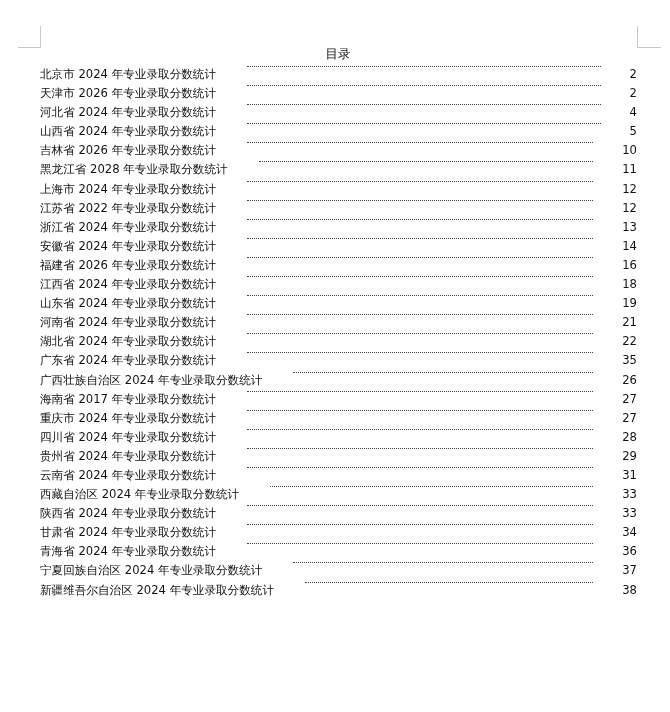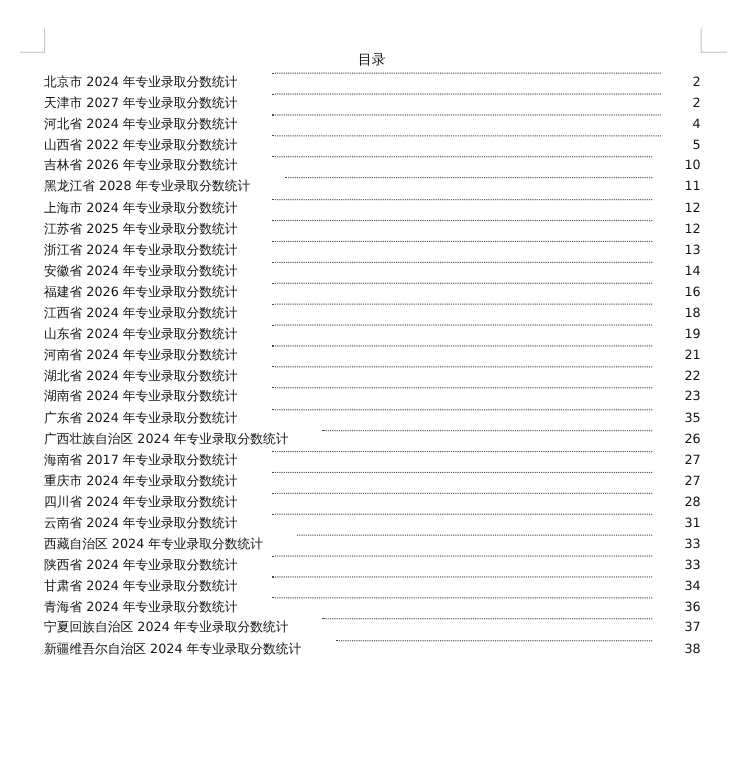--- a/index.html
+++ b/index.html
@@ -92,51 +92,51 @@
 
 <div class="toc-title">目录</div>
 
 <ul class="toc-list">
   <li class="toc-row">
       <span class="toc-label">北京市 2024 年专业录取分数统计</span>
       <span class="toc-leader"></span>
       <span class="toc-page">2</span>
     </li>
   <li class="toc-row">
-      <span class="toc-label">天津市 2027 年专业录取分数统计</span>
+      <span class="toc-label">天津市 2026 年专业录取分数统计</span>
       <span class="toc-leader"></span>
       <span class="toc-page">2</span>
     </li>
   <li class="toc-row">
       <span class="toc-label">河北省 2024 年专业录取分数统计</span>
       <span class="toc-leader"></span>
       <span class="toc-page">4</span>
     </li>
   <li class="toc-row">
-      <span class="toc-label">山西省 2022 年专业录取分数统计</span>
+      <span class="toc-label">山西省 2024 年专业录取分数统计</span>
       <span class="toc-leader"></span>
       <span class="toc-page">5</span>
     </li>
   <li class="toc-row">
       <span class="toc-label">吉林省 2026 年专业录取分数统计</span>
       <span class="toc-leader"></span>
       <span class="toc-page">10</span>
     </li>
   <li class="toc-row">
       <span class="toc-label">黑龙江省 2028 年专业录取分数统计</span>
       <span class="toc-leader"></span>
       <span class="toc-page">11</span>
     </li>
   <li class="toc-row">
       <span class="toc-label">上海市 2024 年专业录取分数统计</span>
       <span class="toc-leader"></span>
       <span class="toc-page">12</span>
     </li>
   <li class="toc-row">
-      <span class="toc-label">江苏省 2025 年专业录取分数统计</span>
+      <span class="toc-label">江苏省 2022 年专业录取分数统计</span>
       <span class="toc-leader"></span>
       <span class="toc-page">12</span>
     </li>
   <li class="toc-row">
       <span class="toc-label">浙江省 2024 年专业录取分数统计</span>
       <span class="toc-leader"></span>
       <span class="toc-page">13</span>
     </li>
   <li class="toc-row">
       <span class="toc-label">安徽省 2024 年专业录取分数统计</span>
@@ -162,25 +162,20 @@
       <span class="toc-label">河南省 2024 年专业录取分数统计</span>
       <span class="toc-leader"></span>
       <span class="toc-page">21</span>
     </li>
   <li class="toc-row">
       <span class="toc-label">湖北省 2024 年专业录取分数统计</span>
       <span class="toc-leader"></span>
       <span class="toc-page">22</span>
     </li>
   <li class="toc-row">
-      <span class="toc-label">湖南省 2024 年专业录取分数统计</span>
-      <span class="toc-leader"></span>
-      <span class="toc-page">23</span>
-    </li>
-  <li class="toc-row">
       <span class="toc-label">广东省 2024 年专业录取分数统计</span>
       <span class="toc-leader"></span>
       <span class="toc-page">35</span>
     </li>
   <li class="toc-row">
       <span class="toc-label">广西壮族自治区 2024 年专业录取分数统计</span>
       <span class="toc-leader"></span>
       <span class="toc-page">26</span>
     </li>
   <li class="toc-row">
@@ -192,20 +187,25 @@
       <span class="toc-label">重庆市 2024 年专业录取分数统计</span>
       <span class="toc-leader"></span>
       <span class="toc-page">27</span>
     </li>
   <li class="toc-row">
       <span class="toc-label">四川省 2024 年专业录取分数统计</span>
       <span class="toc-leader"></span>
       <span class="toc-page">28</span>
     </li>
   <li class="toc-row">
+      <span class="toc-label">贵州省 2024 年专业录取分数统计</span>
+      <span class="toc-leader"></span>
+      <span class="toc-page">29</span>
+    </li>
+  <li class="toc-row">
       <span class="toc-label">云南省 2024 年专业录取分数统计</span>
       <span class="toc-leader"></span>
       <span class="toc-page">31</span>
     </li>
   <li class="toc-row">
       <span class="toc-label">西藏自治区 2024 年专业录取分数统计</span>
       <span class="toc-leader"></span>
       <span class="toc-page">33</span>
     </li>
   <li class="toc-row">

